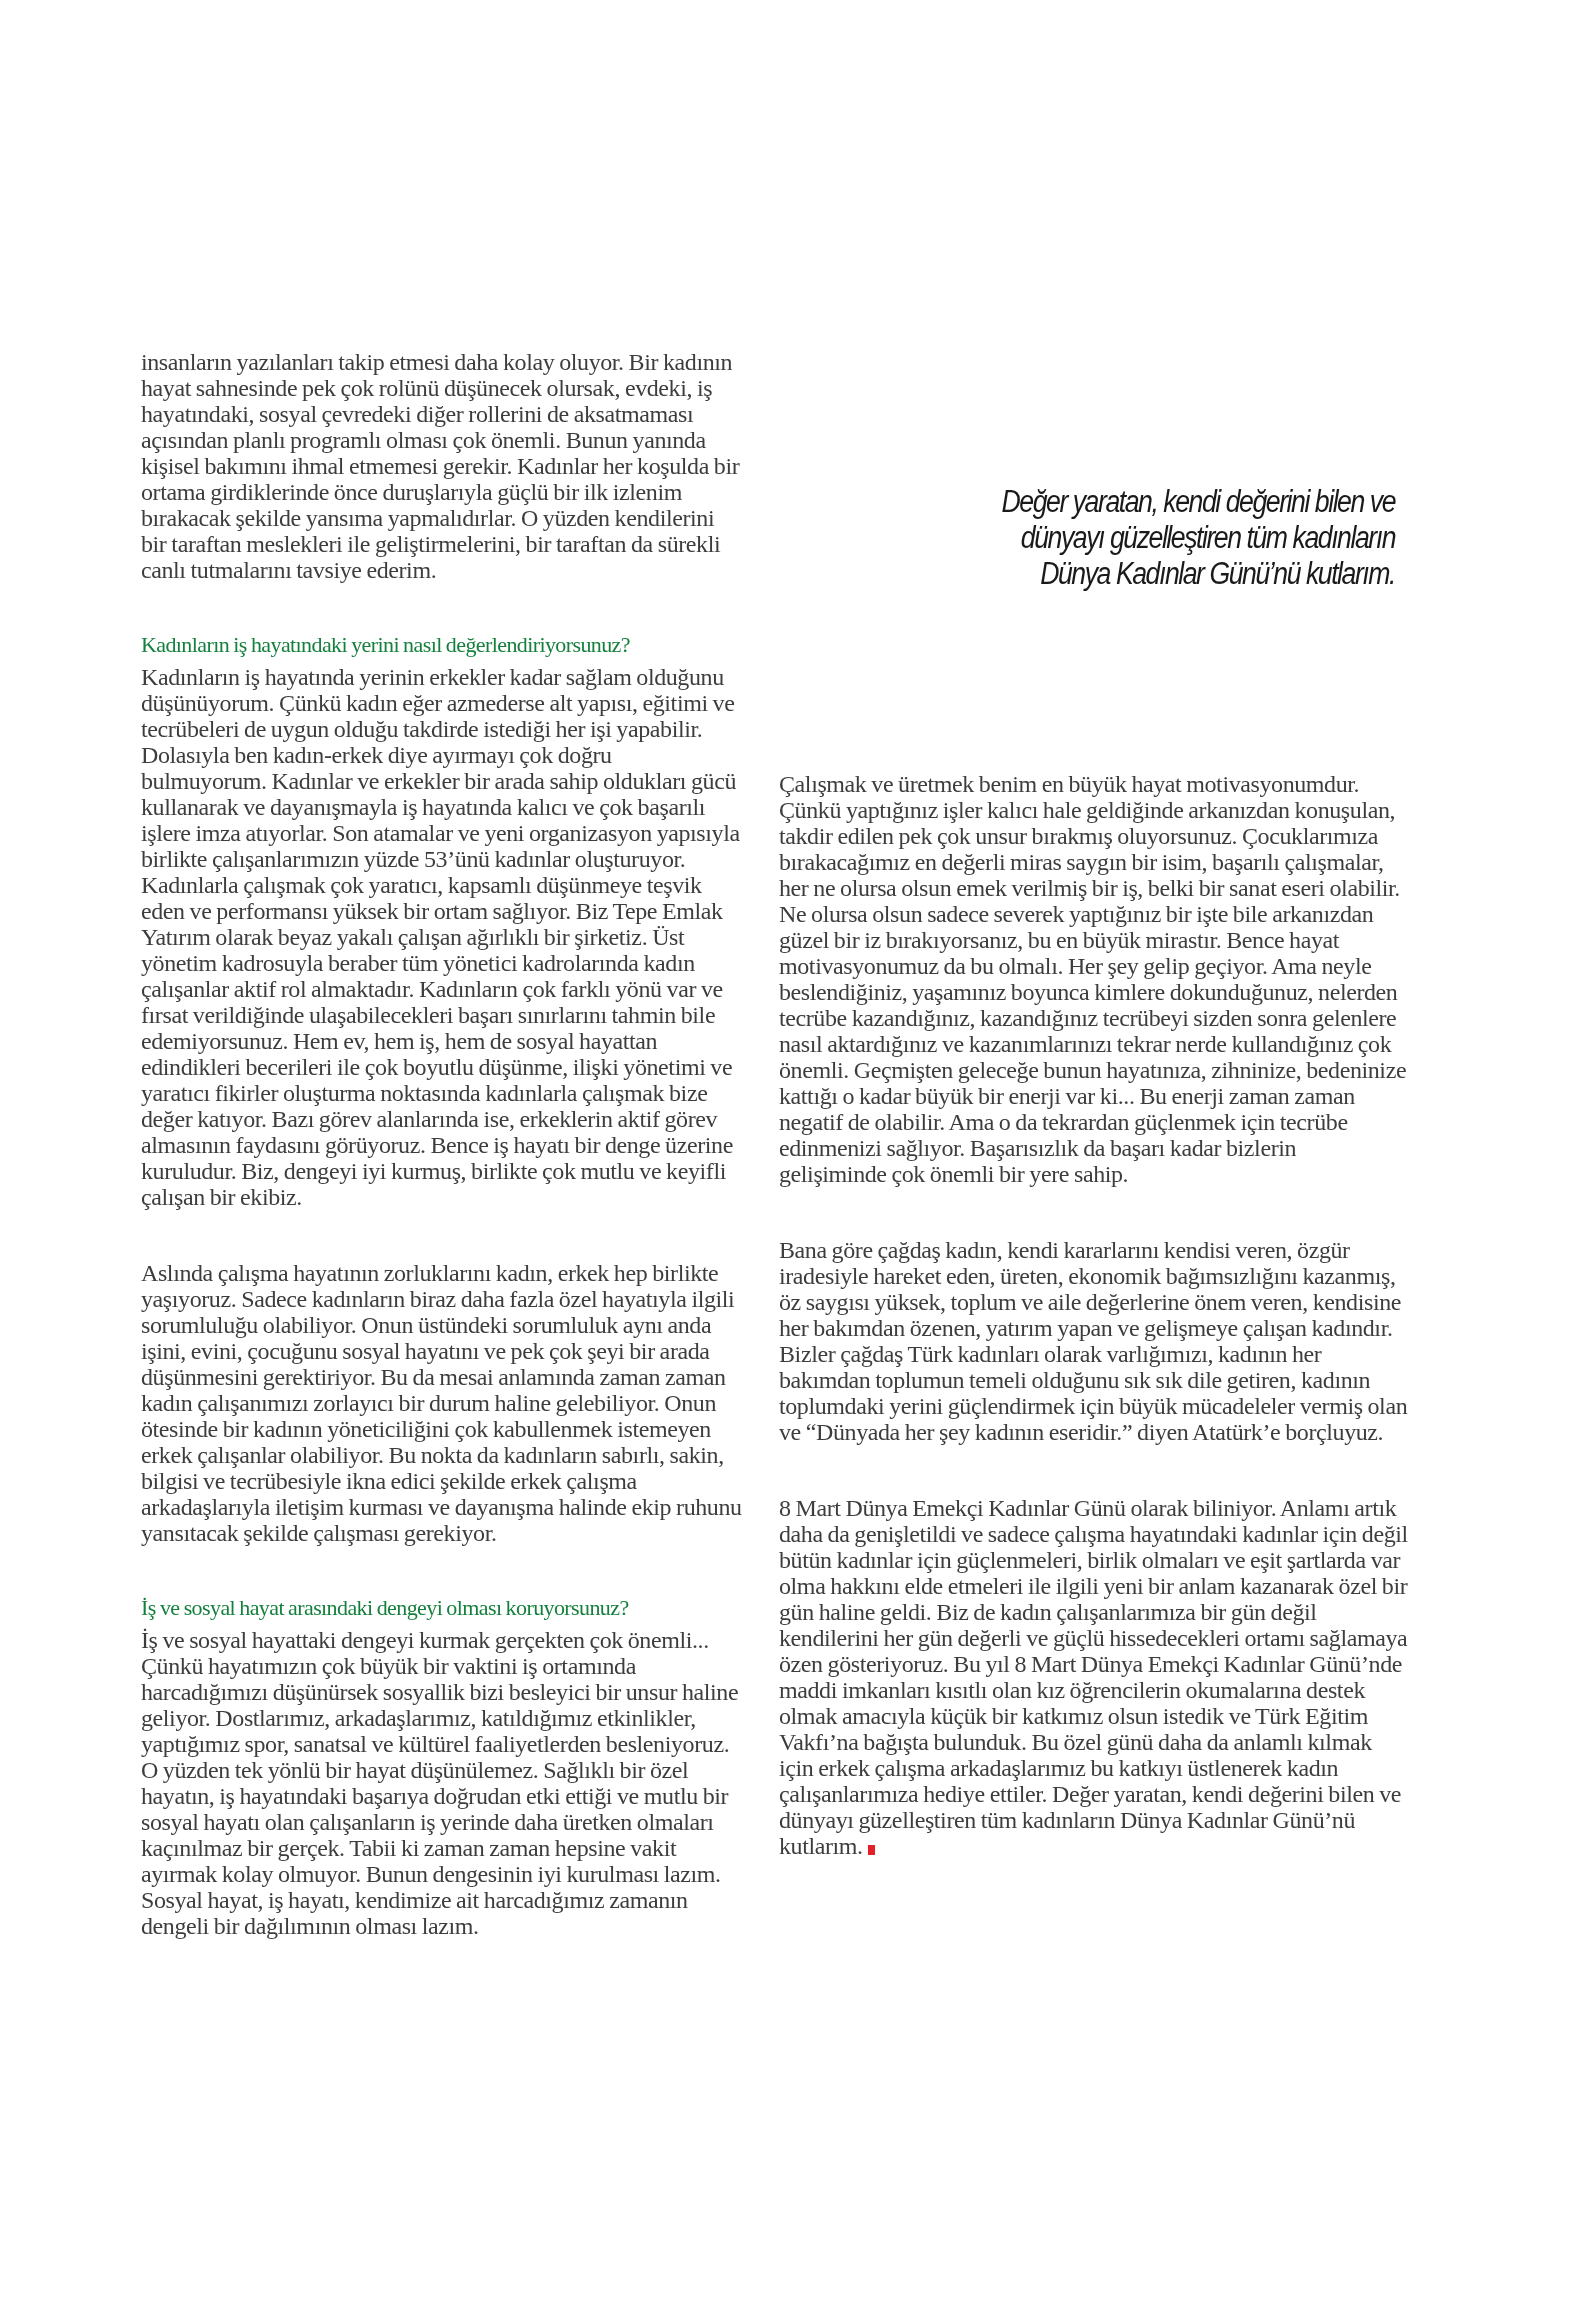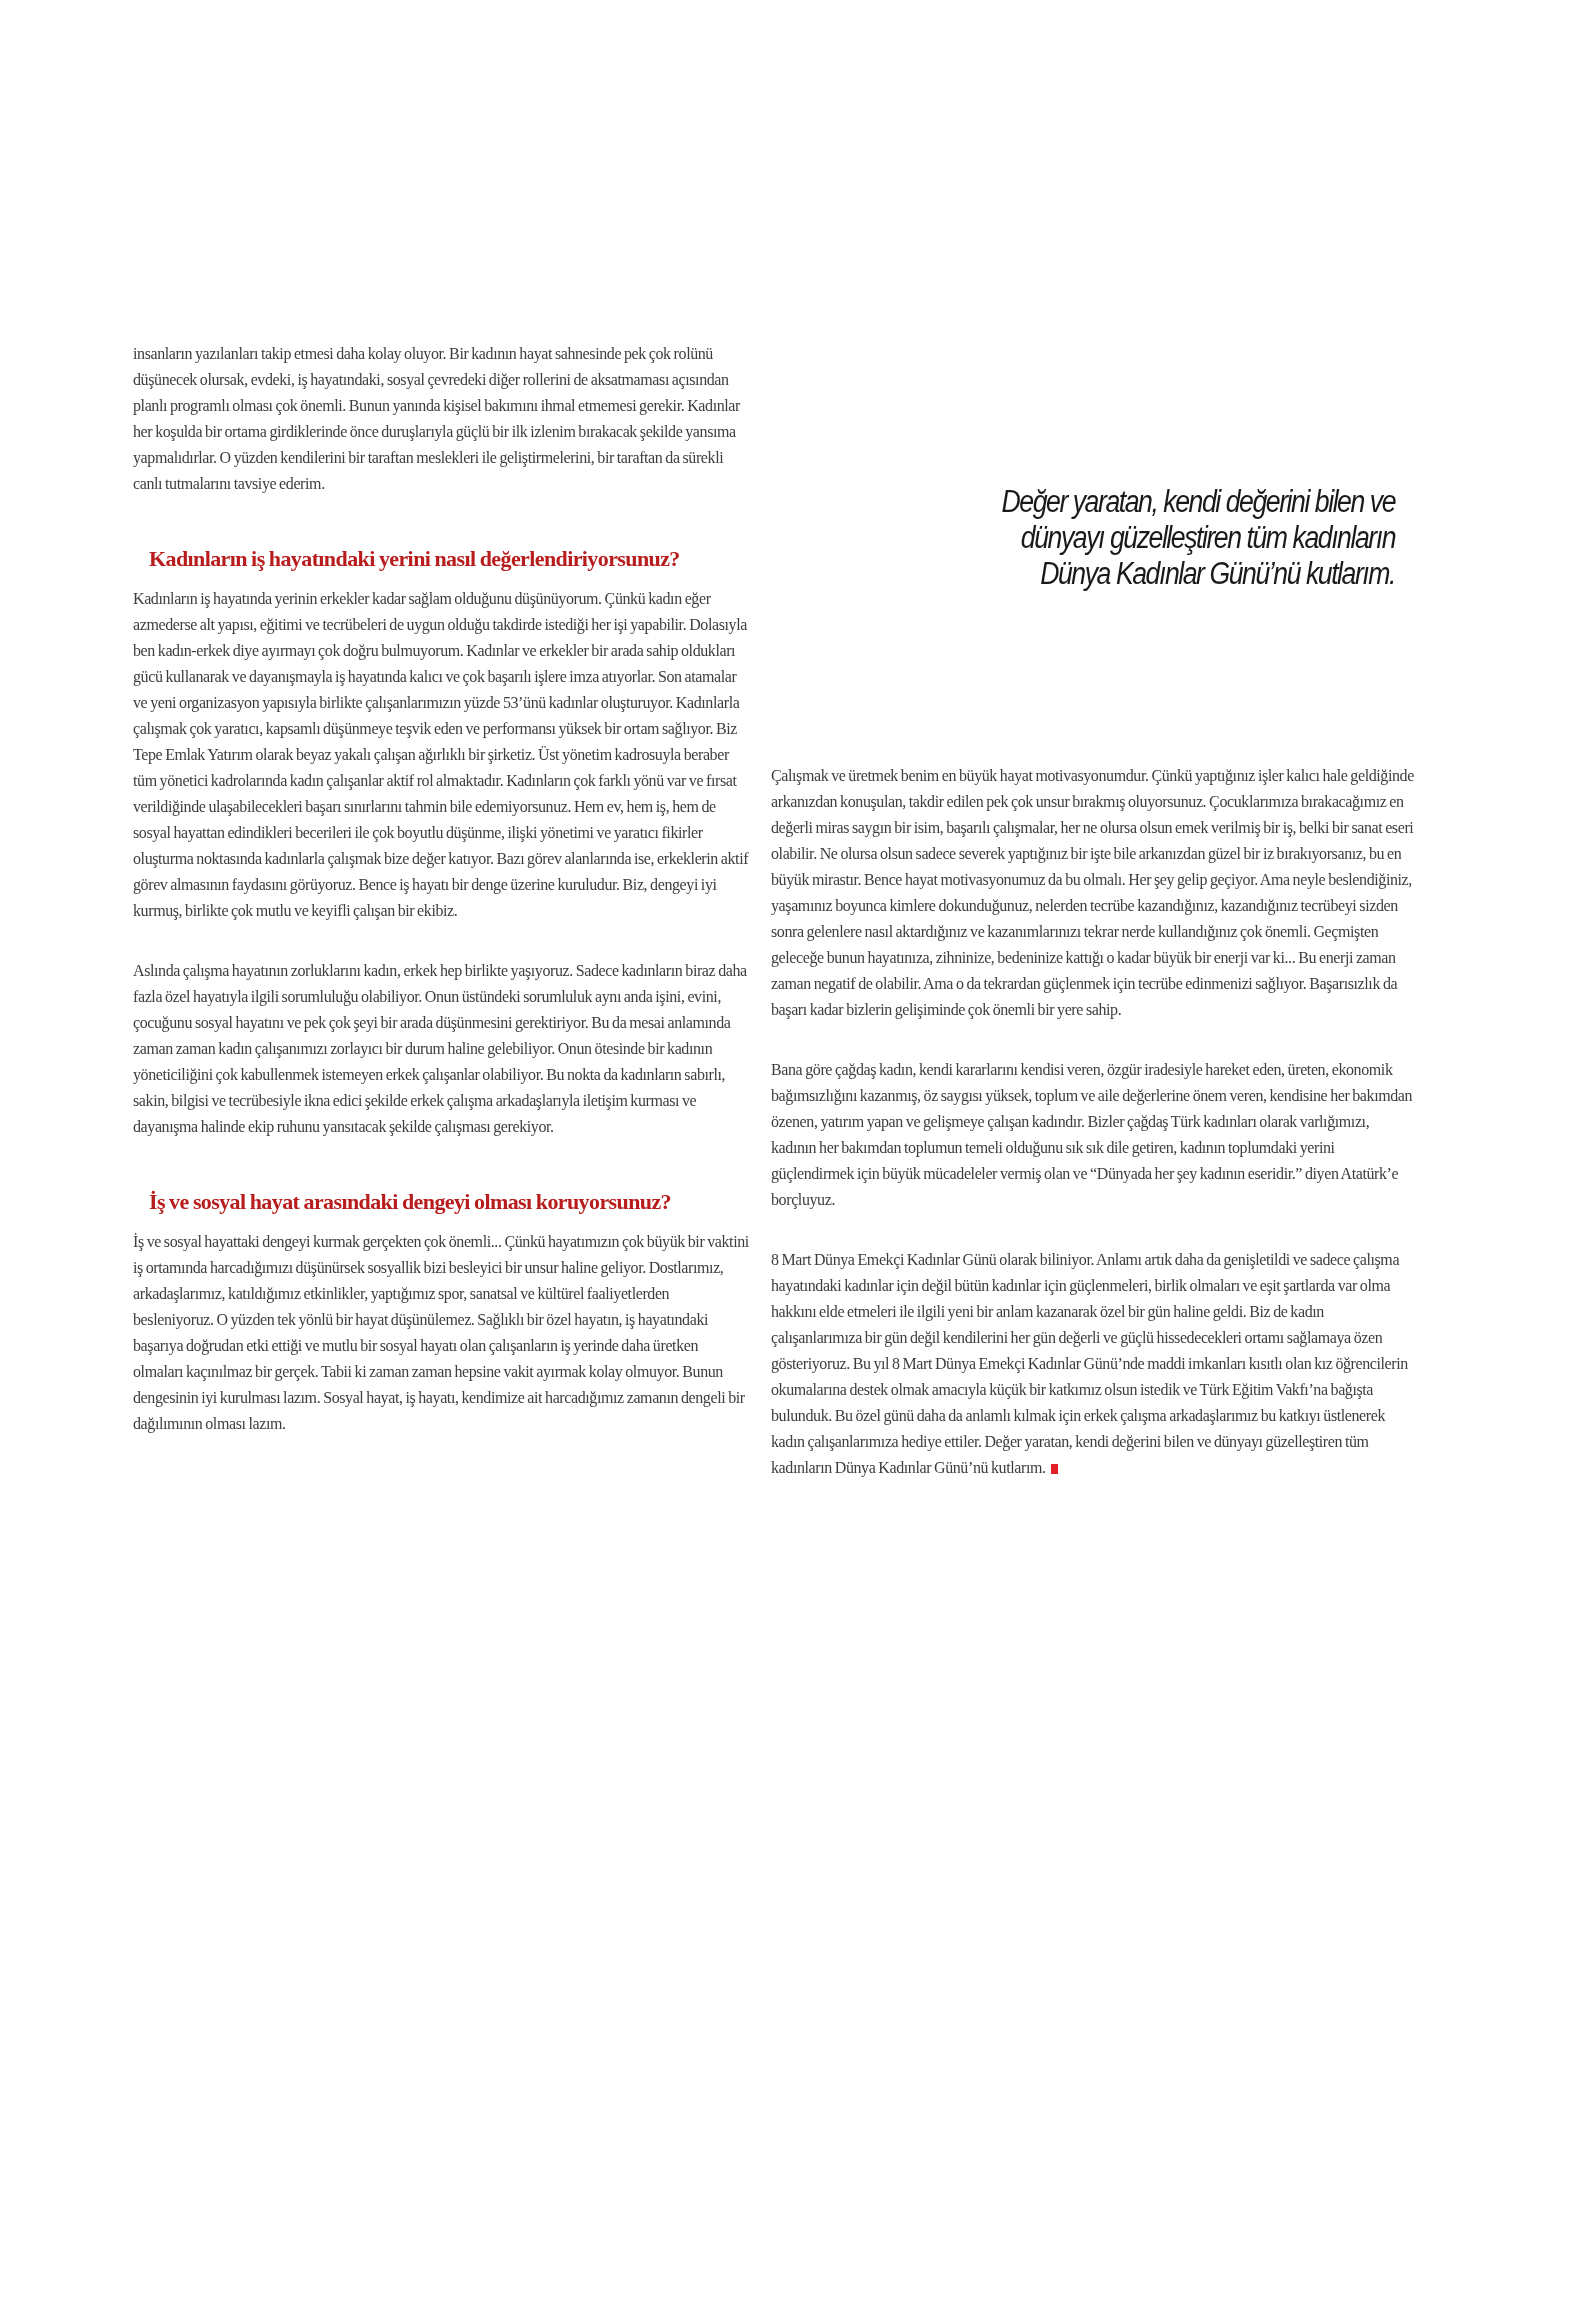--- a/index.html
+++ b/index.html
@@ -1,22 +1,22 @@
 <!DOCTYPE html>
 <html style="font-size:11.2px"><head>
 <meta charset="utf-8">
 <style>
   html, body { margin: 0; padding: 0; background: #ffffff; }
   body { width: 1573px; height: 2319px; position: relative; overflow: hidden; }
   .page { position: absolute; left: 0; top: 0; width: 1573px; height: 2319px; background: #fff; }
   .col { position: absolute; font-family: "Liberation Serif", "DejaVu Serif", serif; color: #3a3a3a; }
   .col-left { left: 133px; top: 341px; width: 617px; }
   .col-right { left: 771px; top: 763px; width: 645px; }
-  .para { font-size: 16px; line-height: 26px; margin: 0; letter-spacing: -0.4px; word-spacing: -0.7px; color: #3d3d3d; }
-  .q { font-family: "Liberation Serif", "DejaVu Serif", serif; font-weight: bold; font-size: 22px; line-height: 23px; color: #b91c1c; margin: 16px; letter-spacing: -0.6px; word-spacing: -0.7px; }
+  .para { font-size: 24px; line-height: 26px; margin: 8px; letter-spacing: -0.4px; word-spacing: -0.7px; color: #3d3d3d; }
+  .q { font-family: "Liberation Serif", "DejaVu Serif", serif; font-weight: normal; font-size: 22px; line-height: 23px; color: #15803d; margin: 8px; letter-spacing: -0.6px; word-spacing: -0.7px; }
   .gap { height: 34px; }
   .pull-quote {
     position: absolute; left: 911px; top: 484px; width: 484px;
     font-family: "Liberation Sans", "DejaVu Sans", sans-serif; font-style: italic; font-weight: normal;
     font-size: 31px; line-height: 36px; color: #1a1a1a; text-align: right; letter-spacing: -1.7px;
     transform: scaleX(0.86); transform-origin: right top;
   }
   .end-mark { display: inline-block; width: 7px; height: 9.8px; background: #e3202a; margin-left: 5.6px; vertical-align: -0.7px; }
 </style>
 </head>

